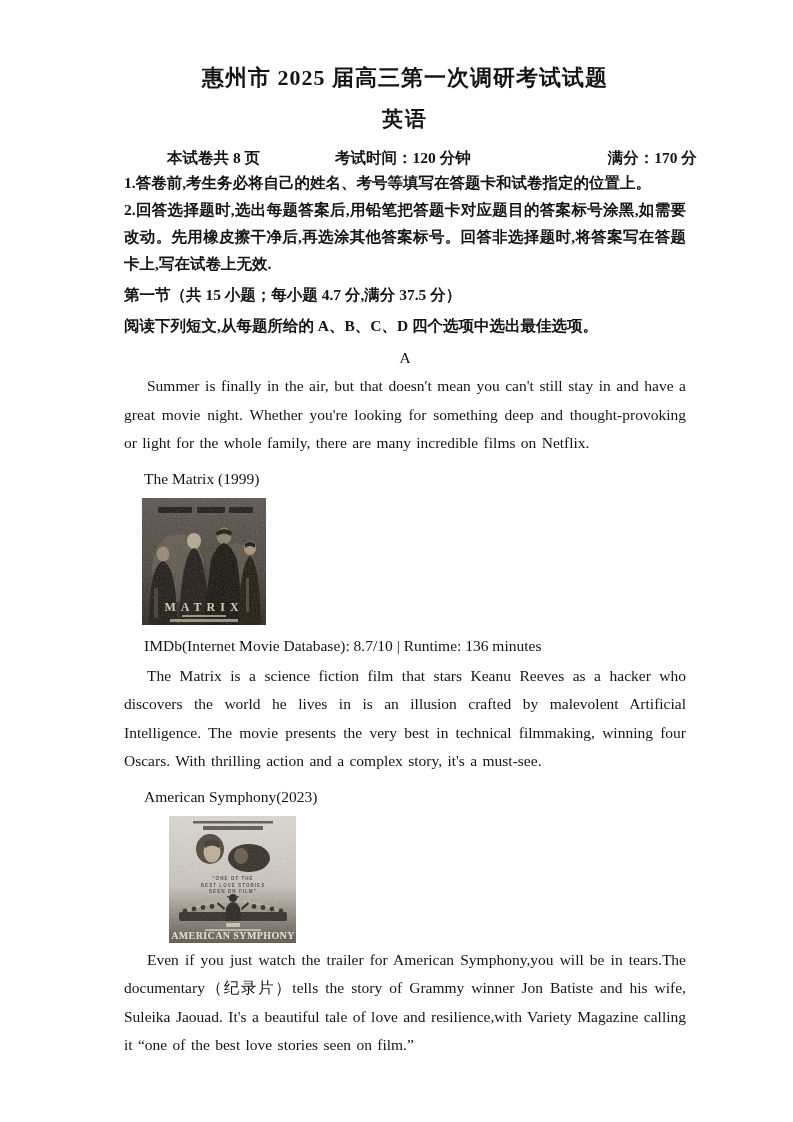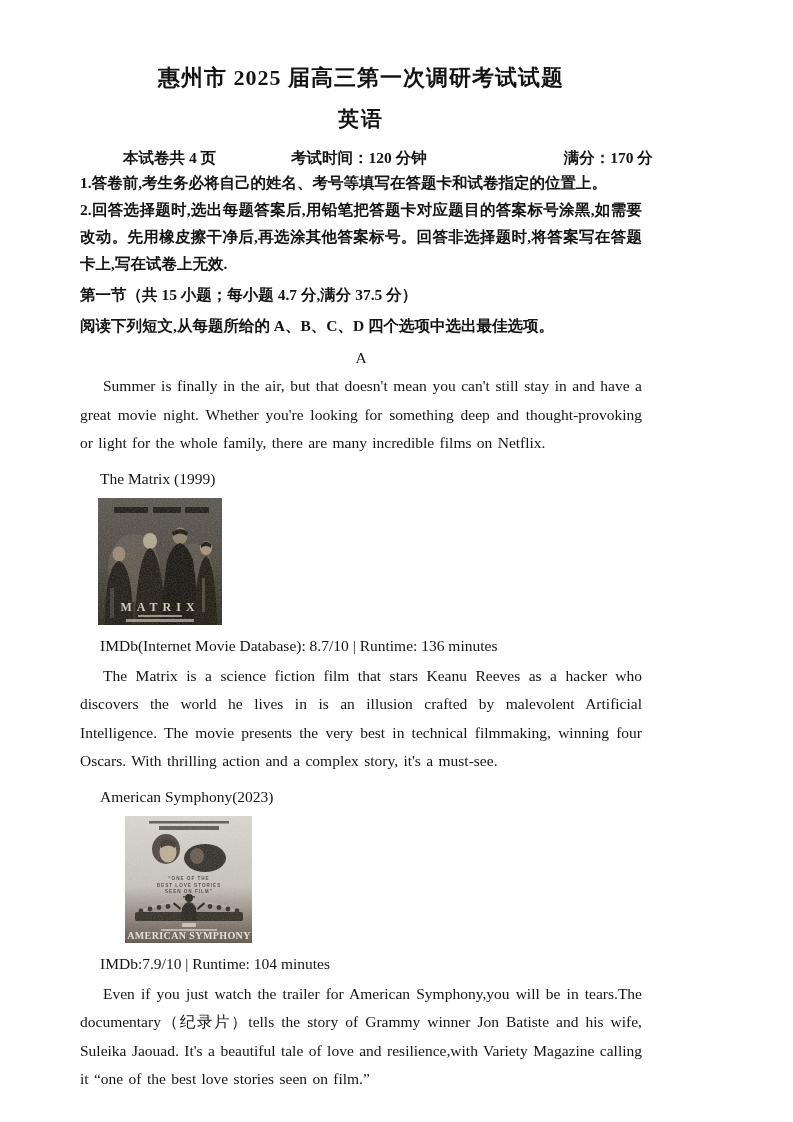--- a/index.html
+++ b/index.html
@@ -1,20 +1,21 @@
 <!DOCTYPE html>
 <html><head>
 <meta charset="utf-8">
 <style>
   html,body { margin:0; padding:0; background:#ffffff; }
   .page {
     width:710px; height:1122px; position:relative; overflow:hidden;
     box-sizing:border-box; padding:64px 68px 0 80px;
     background:#ffffff; color:#141414;
     font-family:"Liberation Serif","DejaVu Serif",serif;
+    margin-left:44px;
   }
   .doc-title {
     font-size:22px; font-weight:bold; text-align:center;
     margin:0; letter-spacing:1px; line-height:28px;
   }
   .subject-title {
     font-size:21px; font-weight:bold; text-align:center;
     margin:14px 0 0 0; line-height:26px; letter-spacing:2px;
   }
   .meta-row {
@@ -41,21 +42,21 @@
 </style>
 </head>
 <body>
 
 <div class="page">
 
   <h1 class="doc-title">惠州市 2025 届高三第一次调研考试试题</h1>
   <h2 class="subject-title">英语</h2>
 
   <div class="meta-row">
-    <span class="meta-pages">本试卷共 4 页</span>
+    <span class="meta-pages">本试卷共 8 页</span>
     <span class="meta-duration">考试时间：120 分钟</span>
     <span class="meta-score">满分：170 分</span>
   </div>
 
   <p class="cn notice-item">1.答卷前,考生务必将自己的姓名、考号等填写在答题卡和试卷指定的位置上。</p>
   <p class="cn notice-item">2.回答选择题时,选出每题答案后,用铅笔把答题卡对应题目的答案标号涂黑,如需要改动。先用橡皮擦干净后,再选涂其他答案标号。回答非选择题时,将答案写在答题卡上,写在试卷上无效.</p>
 
   <div class="cn section-line">第一节（共 15 小题；每小题 4.7 分,满分 37.5 分）</div>
   <div class="cn section-line">阅读下列短文,从每题所给的 A、B、C、D 四个选项中选出最佳选项。</div>
 
@@ -177,16 +178,15 @@
       </g>
 
       <rect x="57" y="107" width="14" height="4" rx="1" fill="#d8d2c6" opacity="0.85"></rect>
       <rect x="36" y="113" width="56" height="2" fill="#d0cabd" opacity="0.8"></rect>
 
       <text x="64" y="123" text-anchor="middle" font-family="Liberation Serif, serif" font-size="10" font-weight="bold" letter-spacing="0.4" fill="#ece7dc">AMERICAN SYMPHONY</text>
       <rect width="127" height="127" filter="url(#grainLight)" opacity="0.25"></rect>
     </svg>
   </div>
 
-  <p class="imdb-line">IMDb:7.9/10  | Runtime: 104 minutes</p>
   <p class="body-text indent">Even if you just watch the trailer for American Symphony,you will be in tears.The documentary（纪录片）tells the story of Grammy winner Jon Batiste and his wife, Suleika Jaouad. It's a beautiful tale of love and resilience,with Variety Magazine calling it “one of the best love stories seen on film.”</p>
 
 </div>
 
 </body></html>

